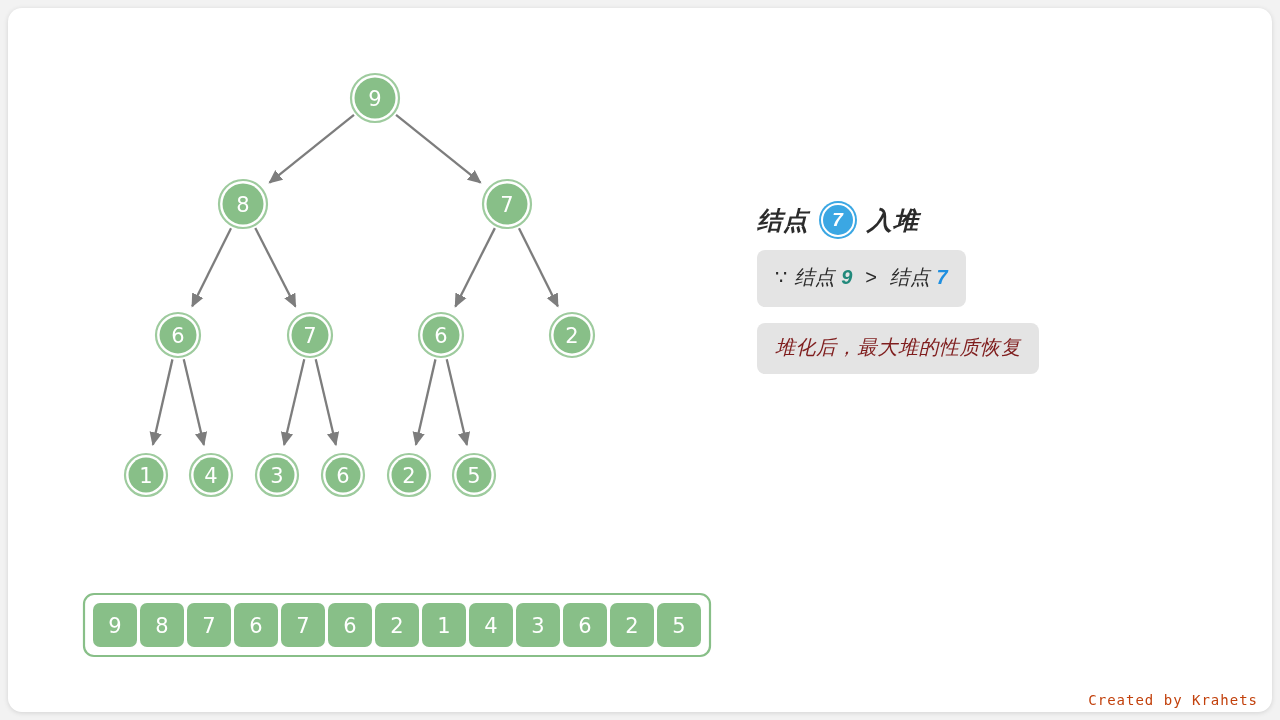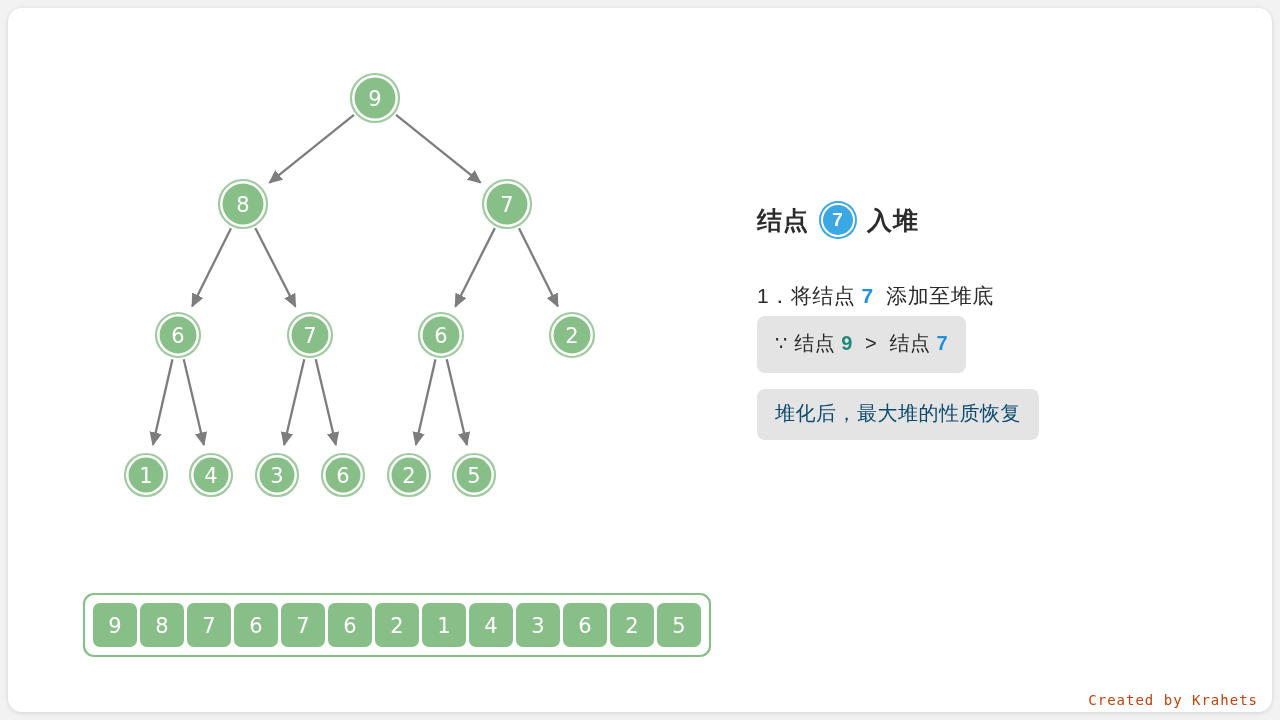--- a/index.html
+++ b/index.html
@@ -59,20 +59,21 @@
     text-anchor: middle;
     dominant-baseline: central;
   }
 
   
   .panel {
     position: absolute;
     left: 757px;
     top: 196px;
     width: 470px;
+    font-style: italic;
   }
   .panel-title {
     display: flex;
     align-items: center;
     font-size: 25px;
     font-weight: bold;
     color: #2b2b2b;
     letter-spacing: 1px;
     height: 48px;
   }
@@ -120,21 +121,21 @@
 
   .result-box {
     margin-top: 16px;
     background: #e4e4e4;
     border-radius: 8px;
     padding: 11px 18px 13px 18px;
     display: inline-block;
   }
   .result-line {
     font-size: 20px;
-    color: #0c4a6e;
+    color: #7f1d1d;
     white-space: pre;
     letter-spacing: 0.5px;
   }
 
   
   .footer {
     position: absolute;
     right: 22px;
     bottom: 12px;
     font-family: "DejaVu Sans Mono", "Liberation Mono", monospace;
@@ -297,21 +298,20 @@
   </svg>
 
   <div class="panel">
 
     <div class="panel-title">
       <span class="t-text">结点</span>
       <span class="badge">7</span>
       <span class="t-text">入堆</span>
     </div>
 
-    <div class="step"><span>1．将结点 </span><span class="num-blue">7</span><span>  添加至堆底</span></div>
 
 
     <div class="note-box">
       <div class="note-line"><span>∵ </span><span>结点 </span><span class="num-teal">9</span><span>  &gt;  结点 </span><span class="num-blue2">7</span></div>
     </div>
 
     <div class="result-box">
       <div class="result-line">堆化后，最大堆的性质恢复</div>
     </div>
   </div>

